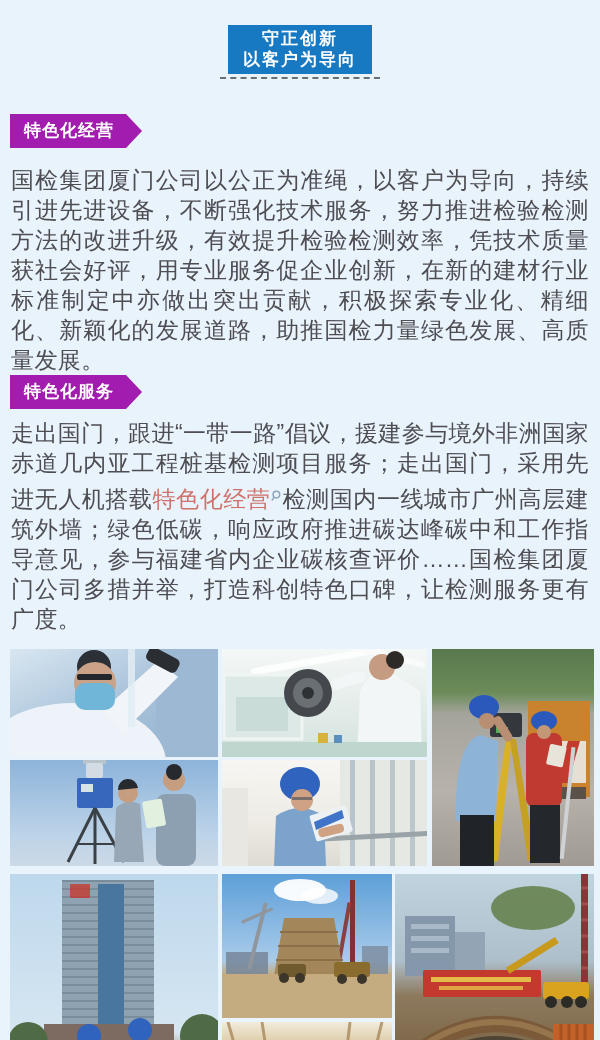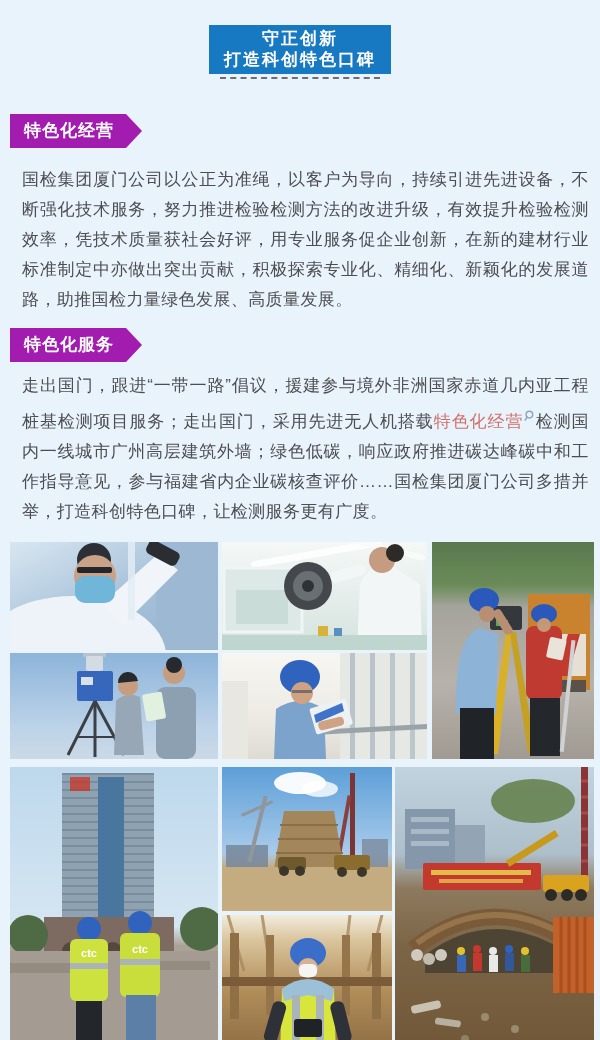--- a/index.html
+++ b/index.html
@@ -15,32 +15,32 @@
   .banner{
     display:inline-block;background:#1879c3;color:#ffffff;
     font-weight:bold;font-size:17px;line-height:21px;
     padding:3px 15px 4px;letter-spacing:2px;
   }
   .dashline{width:160px;margin:3px auto 0;border-top:2px dashed #6b6f73;height:0;}
 
   
   .ribbon-row{margin-left:10px;}
   .ribbon-row.first{margin-top:35px;}
-  .ribbon-row.second{margin-top:13px;}
+  .ribbon-row.second{}
   .ribbon{
     display:inline-block;background:#a21caf;color:#ffffff;
     font-weight:bold;font-size:17px;height:34px;line-height:34px;
     padding:0 28px 0 14px;letter-spacing:1px;
     clip-path:polygon(0 0,calc(100% - 16px) 0,100% 50%,calc(100% - 16px) 100%,0 100%);
   }
 
   
   .para{
-    margin:17px 11px 0 22px;
-    font-size:17px;line-height:30px;color:#4d4d52;
+    margin:17px 11px 0 11px;
+    font-size:23px;line-height:30px;color:#4d4d52;
     text-align:justify;letter-spacing:.4px;
   }
   .para.second{margin-top:9px;}
   .hl{color:#d0706b;cursor:pointer;}
   .mag{display:inline-block;vertical-align:6px;margin:0 1px;}
 
   
   .gallery{position:relative;margin-left:10px;width:584px;}
   .g1{margin-top:15px;height:217px;}
   .g2{margin-top:8px;height:289px;}
@@ -57,21 +57,21 @@
   #p8{left:385px;top:0;width:199px;height:289px;}
 </style>
 </head>
 <body>
 
 <div class="page">
 
   <div class="banner-wrap">
     <div class="banner">
       <div>守正创新</div>
-      <div>打造科创特色口碑</div>
+      <div>以客户为导向</div>
     </div>
     <div class="dashline"></div>
   </div>
 
   <div class="ribbon-row first">
     <span class="ribbon">特色化经营</span>
   </div>
 
   <p class="para"><span>国检集团厦门公司以公正为准绳，以客户为导向，持续引进先进设备，不断强化技术服务，努力推进检验检测方法的改进升级，有效提升检验检测效率，凭技术质量获社会好评，用专业服务促企业创新，在新的建材行业标准制定中亦做出突出贡献，积极探索专业化、精细化、新颖化的发展道路，助推国检力量绿色发展、高质量发展。</span></p>
 

